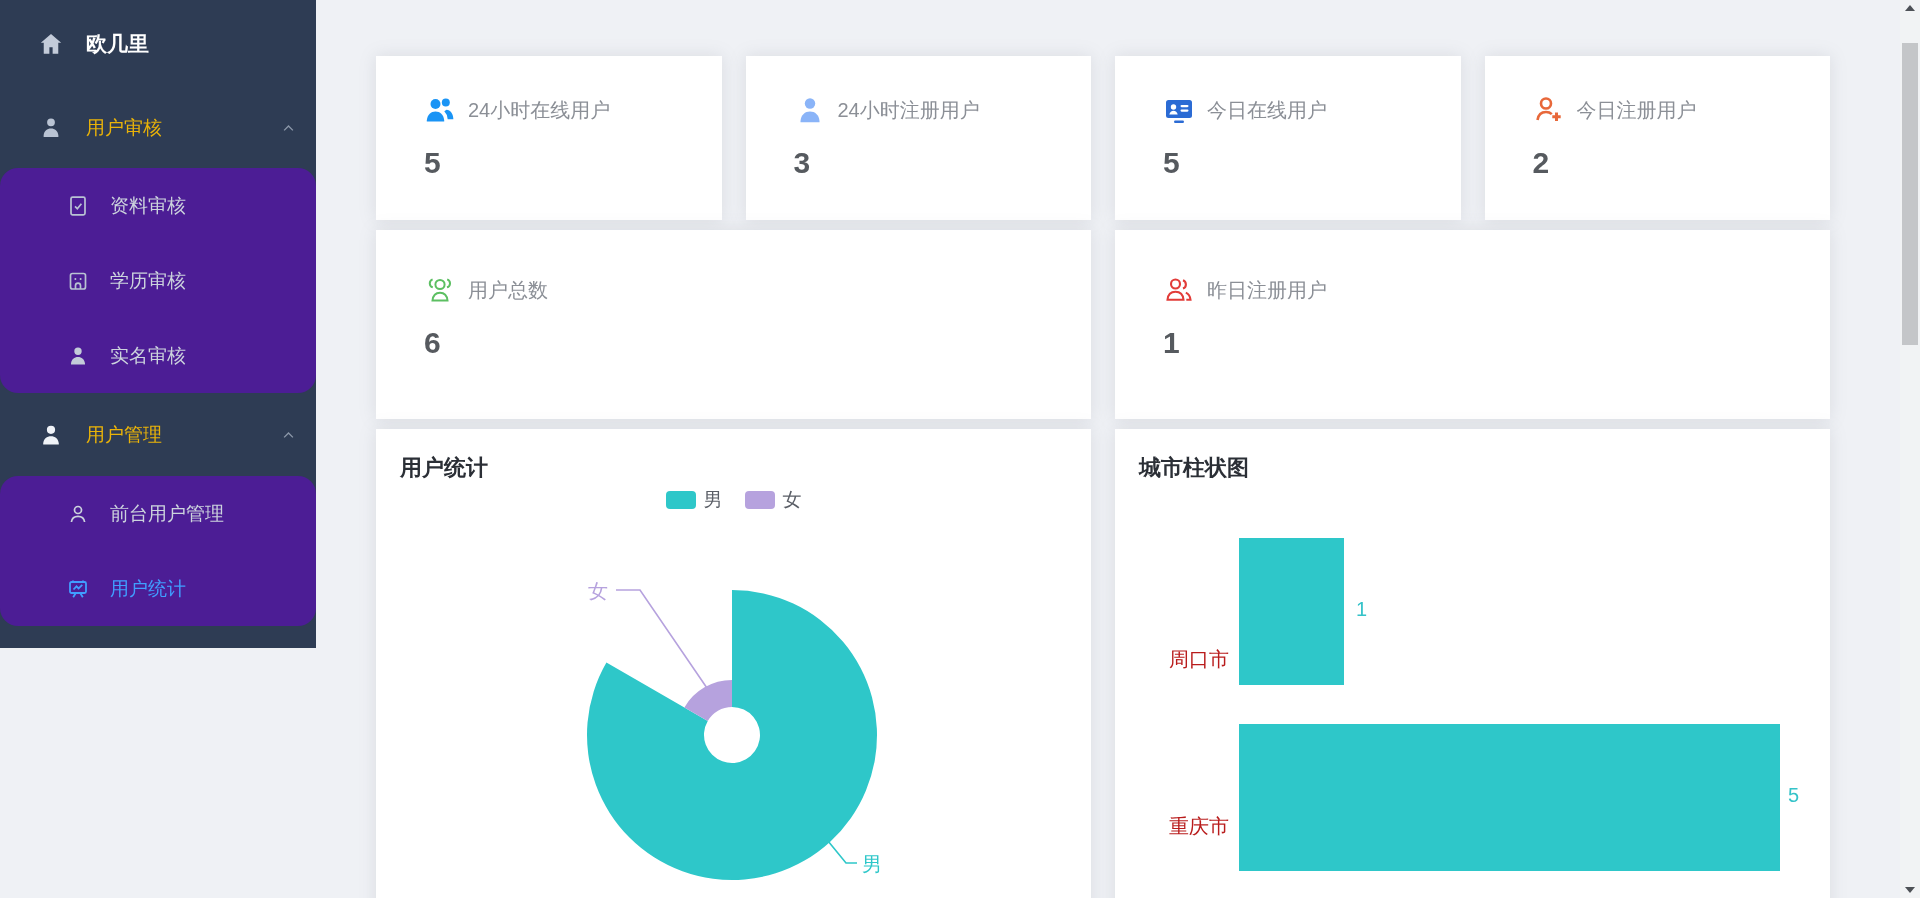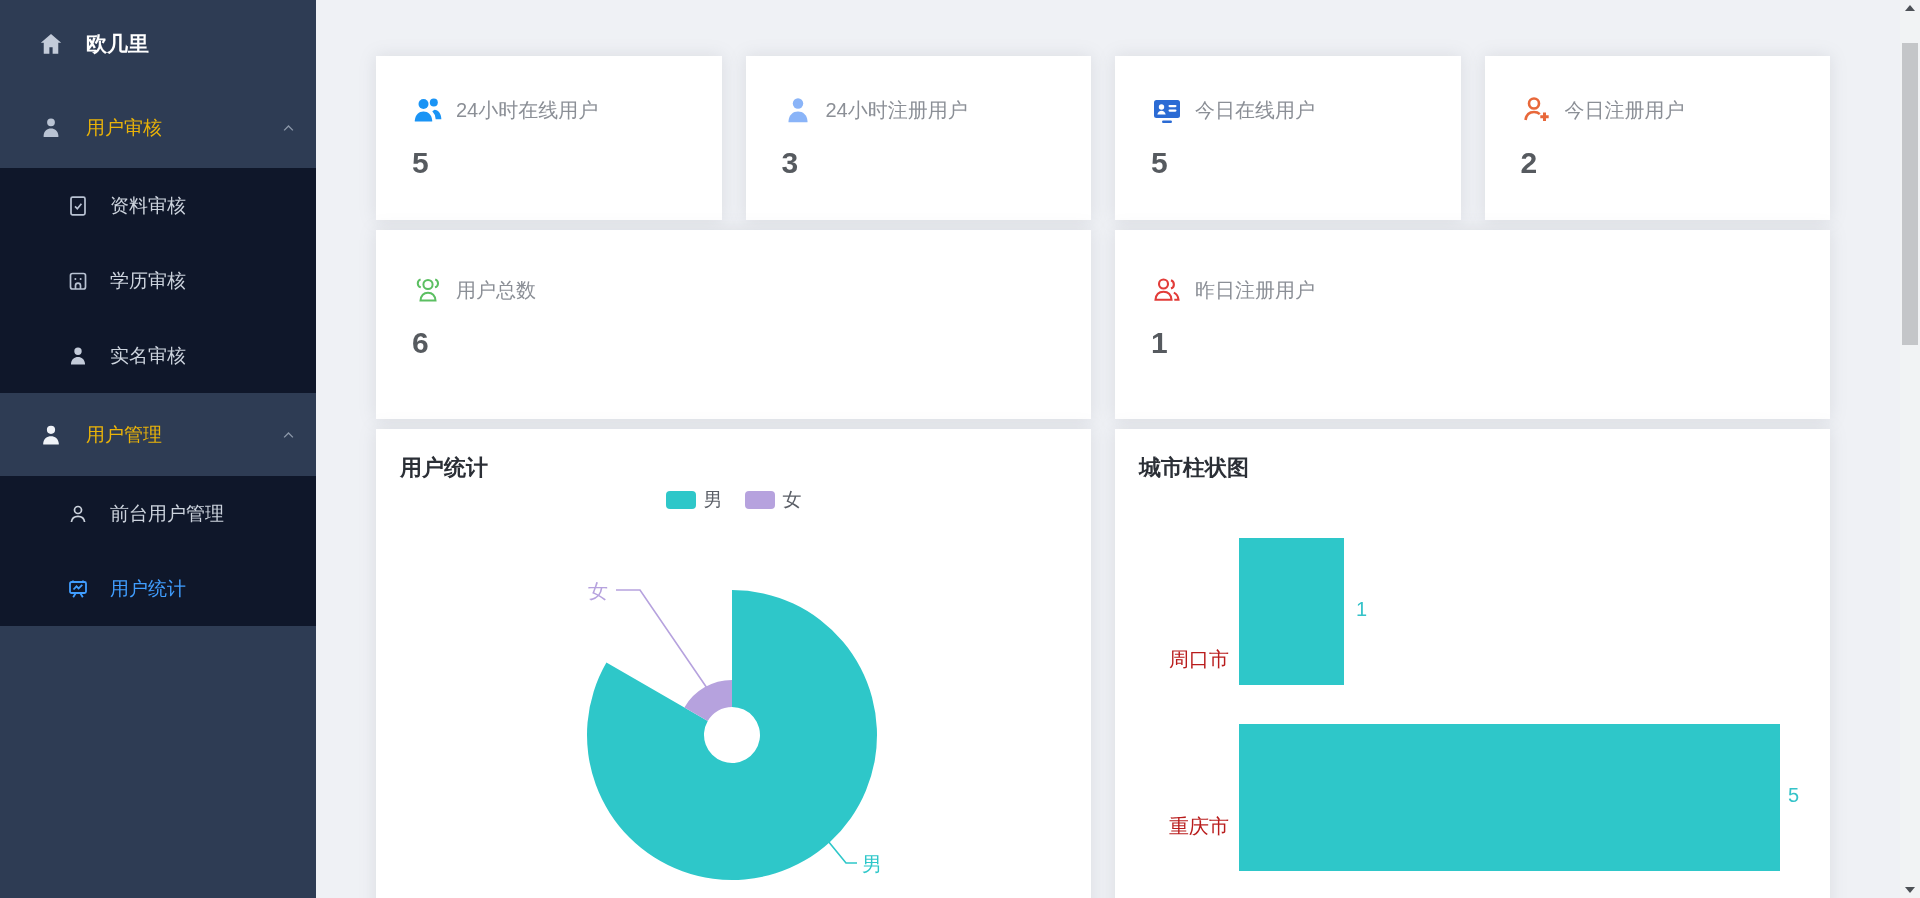--- a/index.html
+++ b/index.html
@@ -1,37 +1,37 @@
 <!DOCTYPE html>
 <html><head>
 <meta charset="utf-8">
 <style>
   * { margin:0; padding:0; box-sizing:border-box; }
   html,body { width:1920px; height:898px; overflow:hidden; }
   body { position:relative; font-family:"Liberation Sans", sans-serif; background:#eff1f5; }
 
   
-  .sidebar { position:absolute; left:0; top:0; width:316px; height:898px; background:#2e3c54; z-index:5;text-align:center; }
+  .sidebar { position:absolute; left:0; top:0; width:316px; height:648px; background:#2e3c54; z-index:5;text-align:center; }
   .menu-row { display:flex; align-items:center; cursor:pointer; position:relative; }
   .logo-row { height:88px; padding-left:38px; color:#ffffff; font-size:21px; font-weight:bold; }
   .parent-row { height:80px; padding-left:38px; color:#eab308; font-size:19px; }
   .parent-row.second { height:83px; }
-  .submenu { background:#0f172a; }
+  .submenu { background:#4c1d95;border-radius:18px; }
   .sub-row { height:75px; padding-left:66px; color:#ccd3dd; font-size:19px; }
   .sub-row.active { color:#409eff; }
   .mi { width:26px; height:26px; flex:0 0 26px; margin-right:22px; display:inline-block; }
   .sub-row .mi { width:24px; height:24px; flex:0 0 24px; margin-right:20px; }
   .chev { position:absolute; right:20px; top:50%; margin-top:-7px; width:15px; height:15px; }
 
   
   .main { position:absolute; left:316px; top:0; width:1584px; height:898px; background:#eff1f5; }
   .grid { position:absolute; left:60px; top:56px; width:1454px; display:grid;
           grid-template-columns:repeat(4,1fr); column-gap:24px; row-gap:10px; }
   .card { background:#ffffff; box-shadow:0 0 16px rgba(120,130,140,0.18); }
-  .stat-card { height:164px; padding:38px 0 0 36px; }
+  .stat-card { height:164px; padding:38px 0 0 48px; }
   .stat-card.wide { grid-column:span 2; height:189px; padding-top:44px; }
   .stat-head { display:flex; align-items:center; }
   .stat-icon { width:32px; height:32px; margin-right:12px; }
   .stat-label { font-size:20px; color:#8b8f96; }
   .stat-value { font-size:30px; font-weight:bold; color:#565a5f; margin-top:20px; }
 
   .chart-card { grid-column:span 2; height:560px; position:relative; padding:24px; }
   .chart-title { font-size:22px; font-weight:bold; color:#2b2f36; }
 
   

